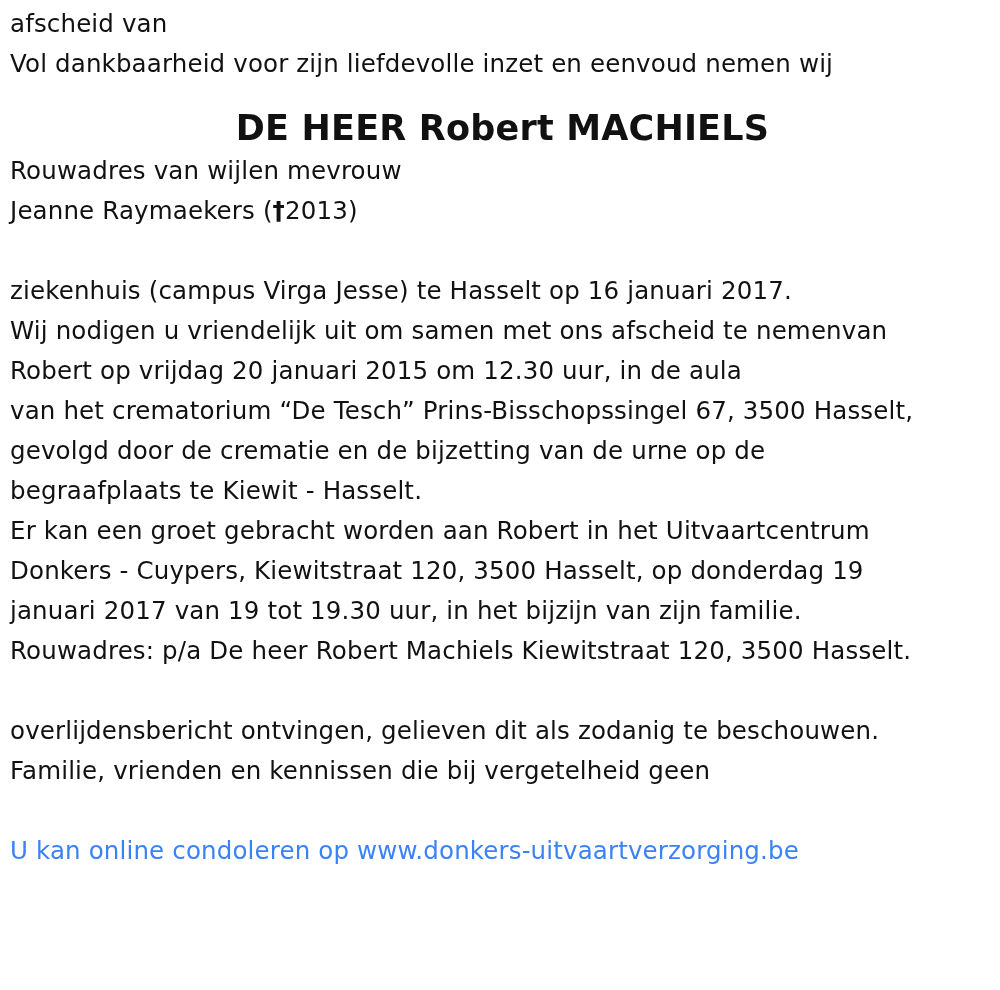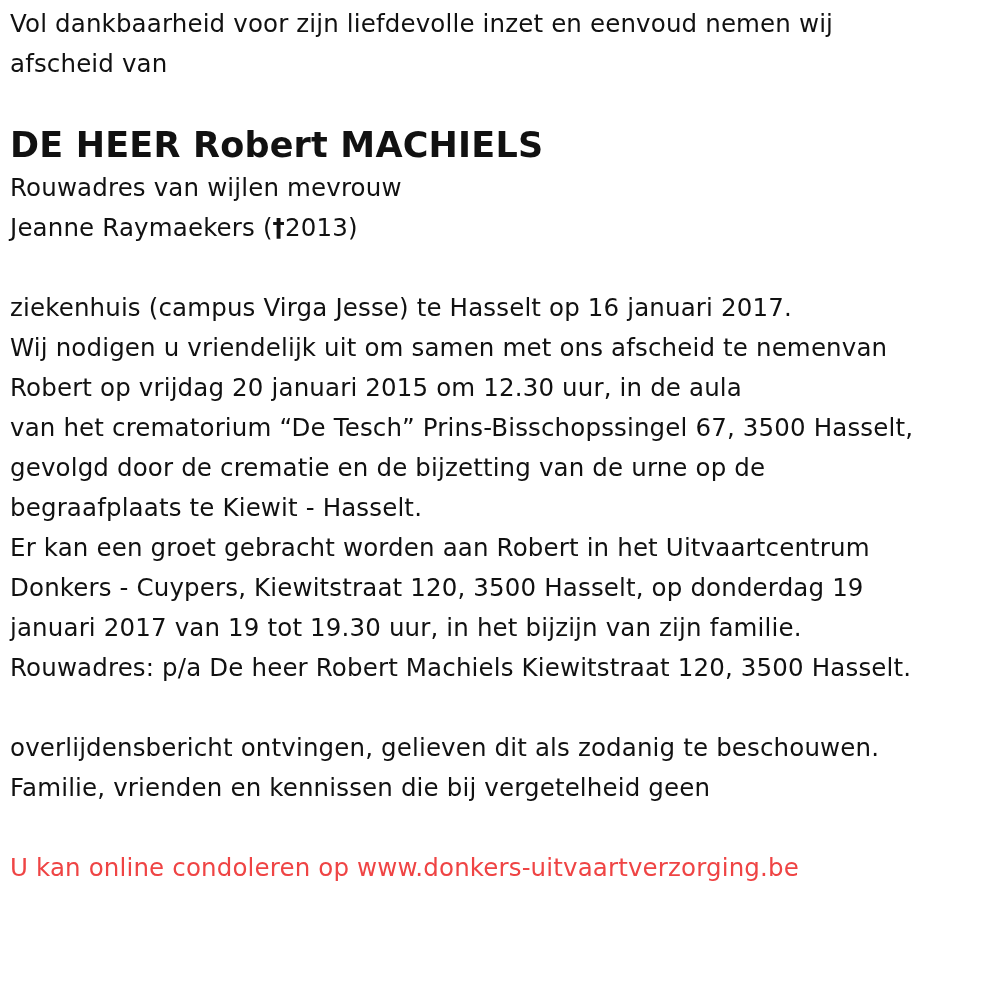--- a/index.html
+++ b/index.html
@@ -27,40 +27,41 @@
       height: 40px;
       white-space: nowrap;
       letter-spacing: 0.15px;
     }
     .heading {
       font-size: 35px;
       font-weight: bold;
       line-height: 46px;
       height: 46px;
       white-space: nowrap;
-      margin-top: 38px;
+      margin-top: 21px;
       margin-bottom: 0px;
       letter-spacing: 0.2px;
+      text-align: center;
     }
     .gap { height: 40px; }
     .cross {
       font-weight: bold;
     }
     .footer {
-      color: #ef4444;
+      color: #3b82f6;
     }
   </style>
 </head>
 <body>
 
 <div class="page">
 
   <div>
+    <div class="line">afscheid van</div>
     <div class="line">Vol dankbaarheid voor zijn liefdevolle inzet en eenvoud nemen wij</div>
-    <div class="line">afscheid van</div>
   </div>
 
   <div class="heading">DE HEER Robert MACHIELS</div>
 
   <div>
     <div class="line">Rouwadres van wijlen mevrouw</div>
     <div class="line"><span>Jeanne Raymaekers (</span><span class="cross">†</span><span>2013</span><span>)</span></div>
   </div>
 
   <div class="gap"></div>

